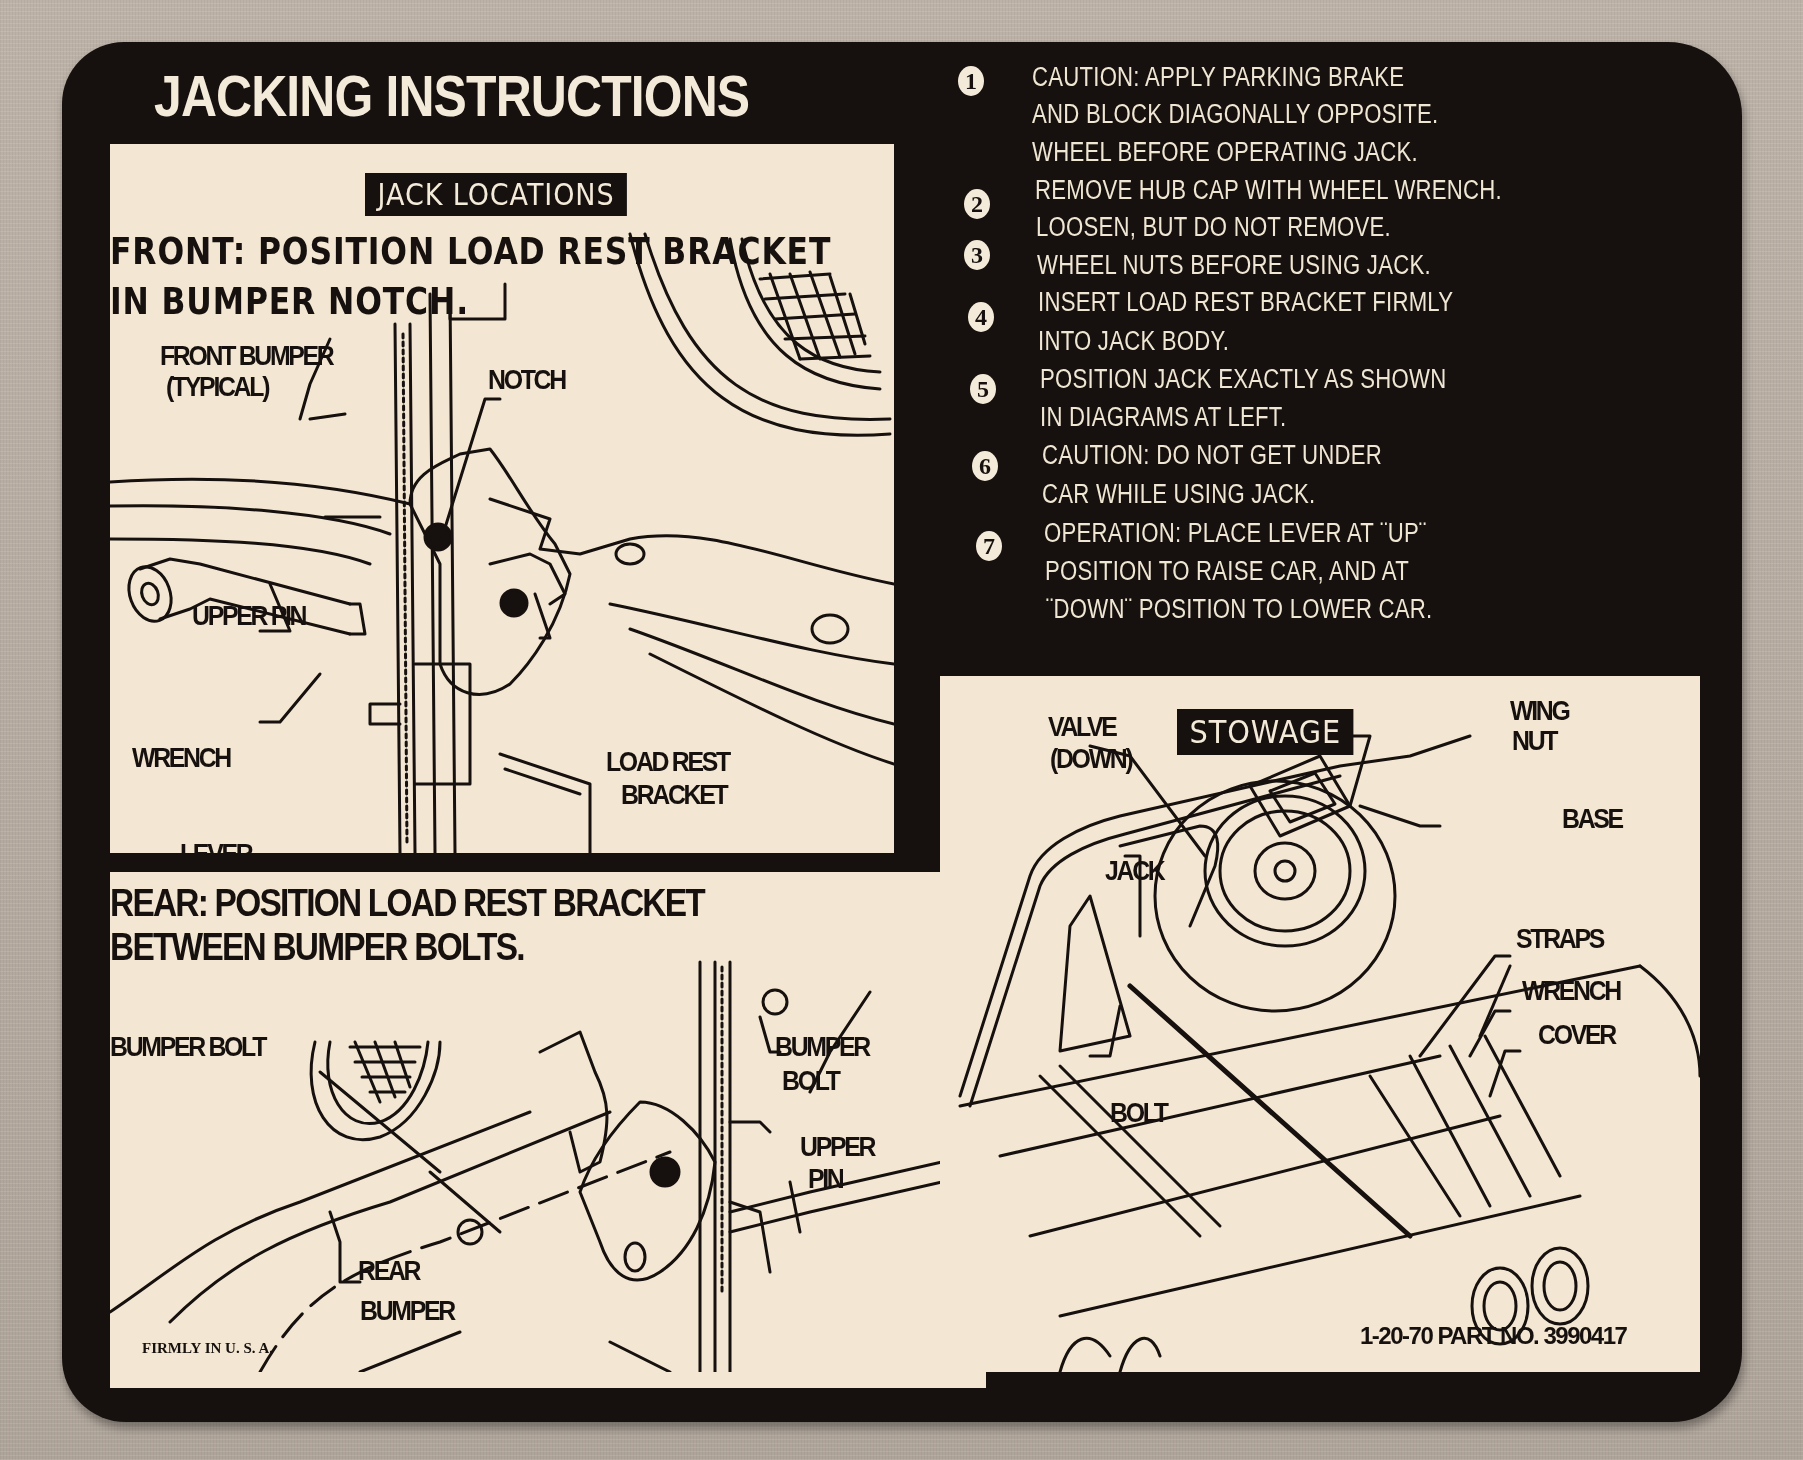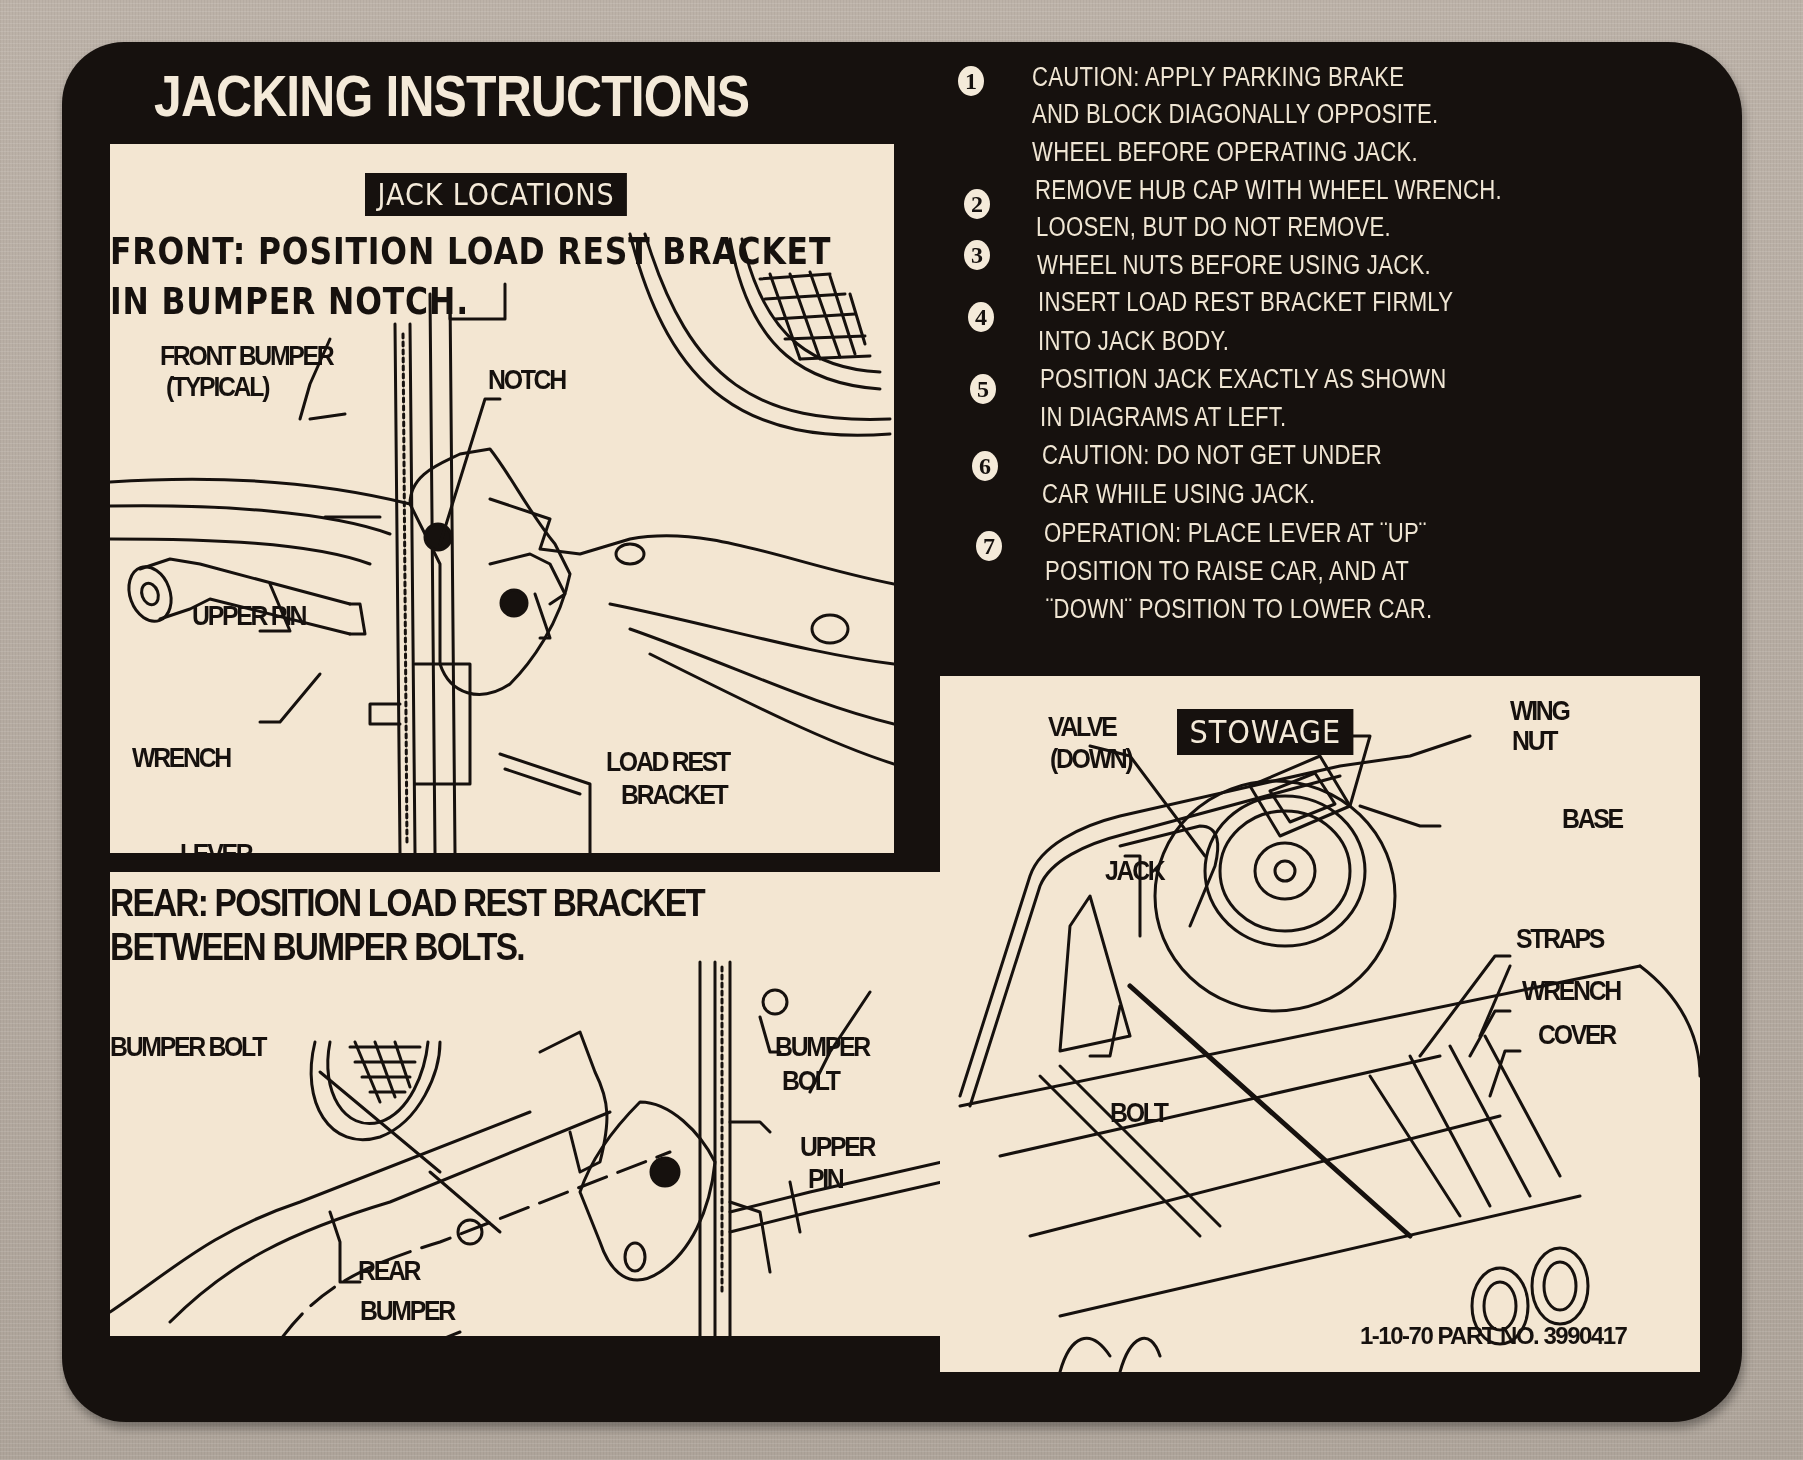--- a/index.html
+++ b/index.html
@@ -20,21 +20,21 @@
   .title {
     position: absolute; left: 92px; top: 20px;
     color: #f4ead9; font-family: "Liberation Sans", sans-serif; font-weight: 700;
     font-size: 58px; letter-spacing: -1px; transform: scaleX(0.86); transform-origin: left top;
     white-space: nowrap;
   }
   .panel {
     position: absolute; background: #f3e6d2; overflow: hidden;
   }
   .front { left: 48px; top: 102px; width: 784px; height: 709px; }
-  .rear  { left: 48px; top: 830px; width: 876px; height: 464px; }
+  .rear  { left: 48px; top: 830px; width: 876px; height: 516px; }
   .stow  { left: 878px; top: 634px; width: 760px; height: 696px; }
 
   .steps { position: absolute; left: 880px; top: 12px; width: 760px; }
   .step-badge {
     position: absolute; width: 26px; height: 30px; border-radius: 50%;
     background: #f4ead9; color: #16110e; font-family: "Liberation Serif", serif; font-weight: 700;
     font-size: 24px; line-height: 30px; text-align: center;
   }
   .step-line {
     position: absolute; color: #f0e6d4; font-family: "Liberation Sans", sans-serif;
@@ -288,15 +288,15 @@
     <div class="label" style="left:108px; top:36px;">VALVE</div>
     <div class="label" style="left:110px; top:68px;">(DOWN)</div>
     <div class="label" style="left:570px; top:20px;">WING</div>
     <div class="label" style="left:572px; top:50px;">NUT</div>
     <div class="label" style="left:622px; top:128px;">BASE</div>
     <div class="label" style="left:165px; top:180px;">JACK</div>
     <div class="label" style="left:576px; top:248px;">STRAPS</div>
     <div class="label" style="left:582px; top:300px;">WRENCH</div>
     <div class="label" style="left:598px; top:344px;">COVER</div>
     <div class="label" style="left:170px; top:422px;">BOLT</div>
-    <div class="footer-label" style="left:420px; top:646px;">1-10-70  PART NO. 3990417</div>
+    <div class="footer-label" style="left:420px; top:646px;">1-20-70  PART NO. 3990417</div>
   </div>
 </div>
 
 </body></html>

